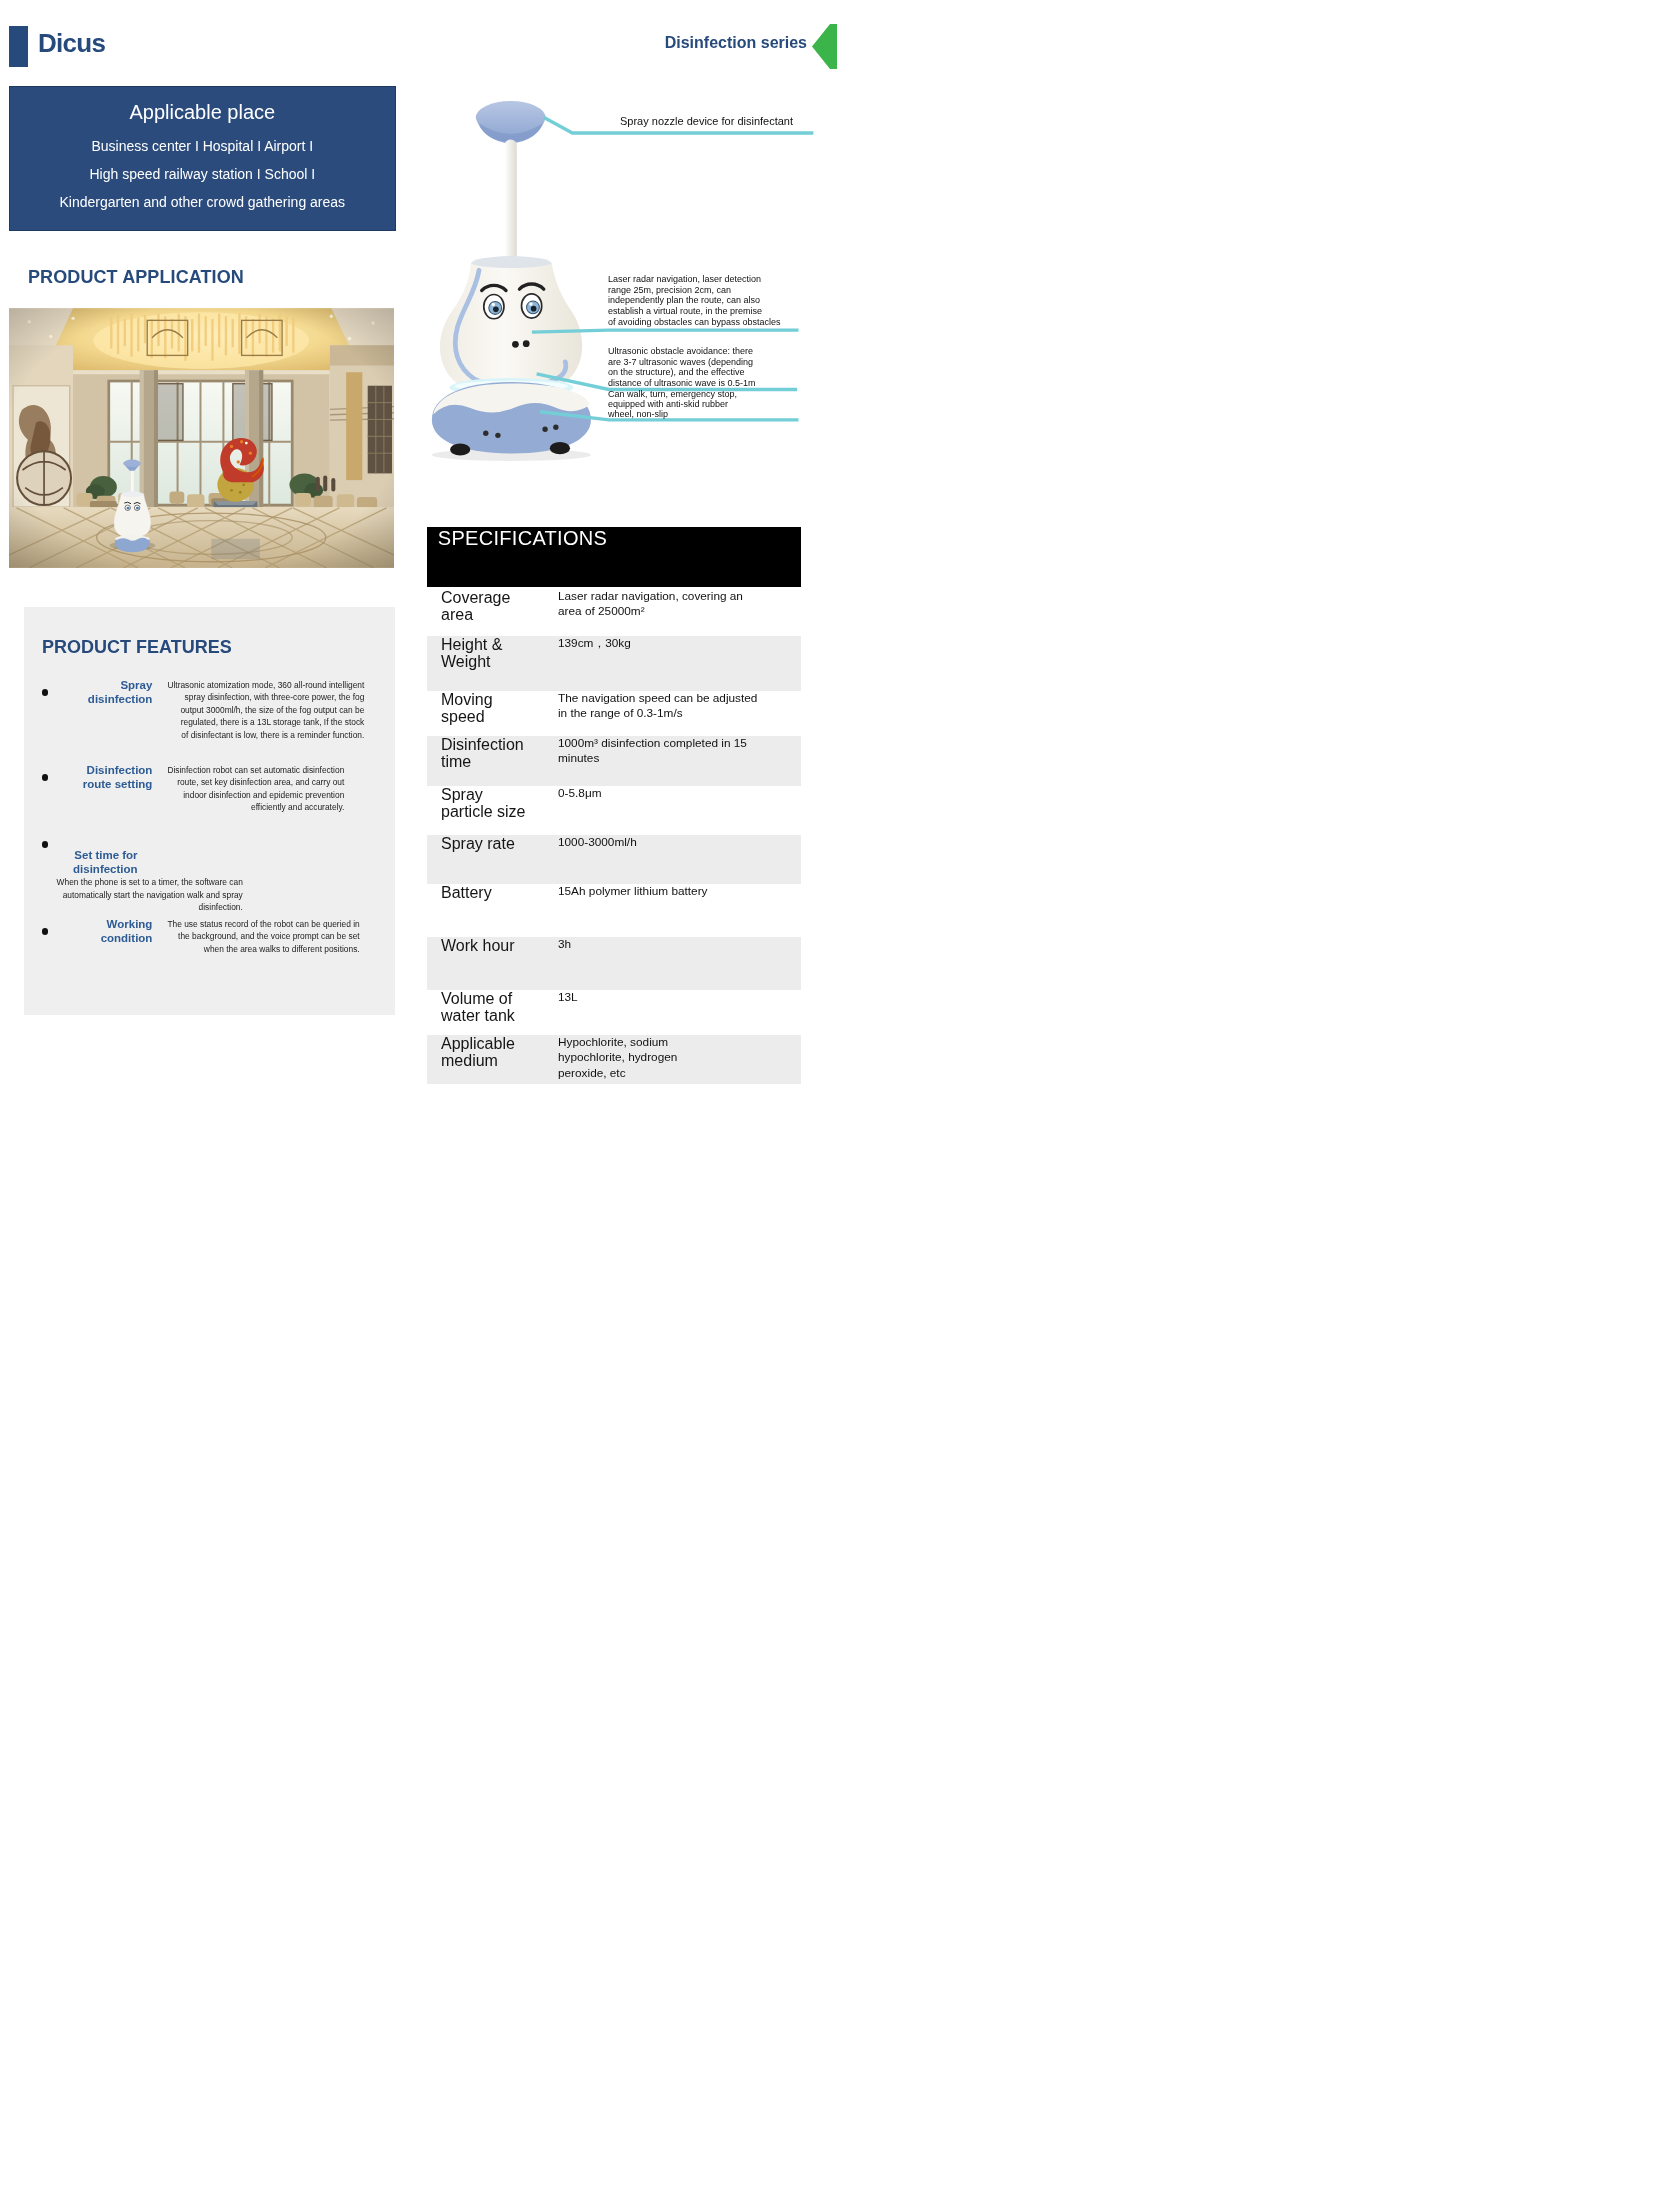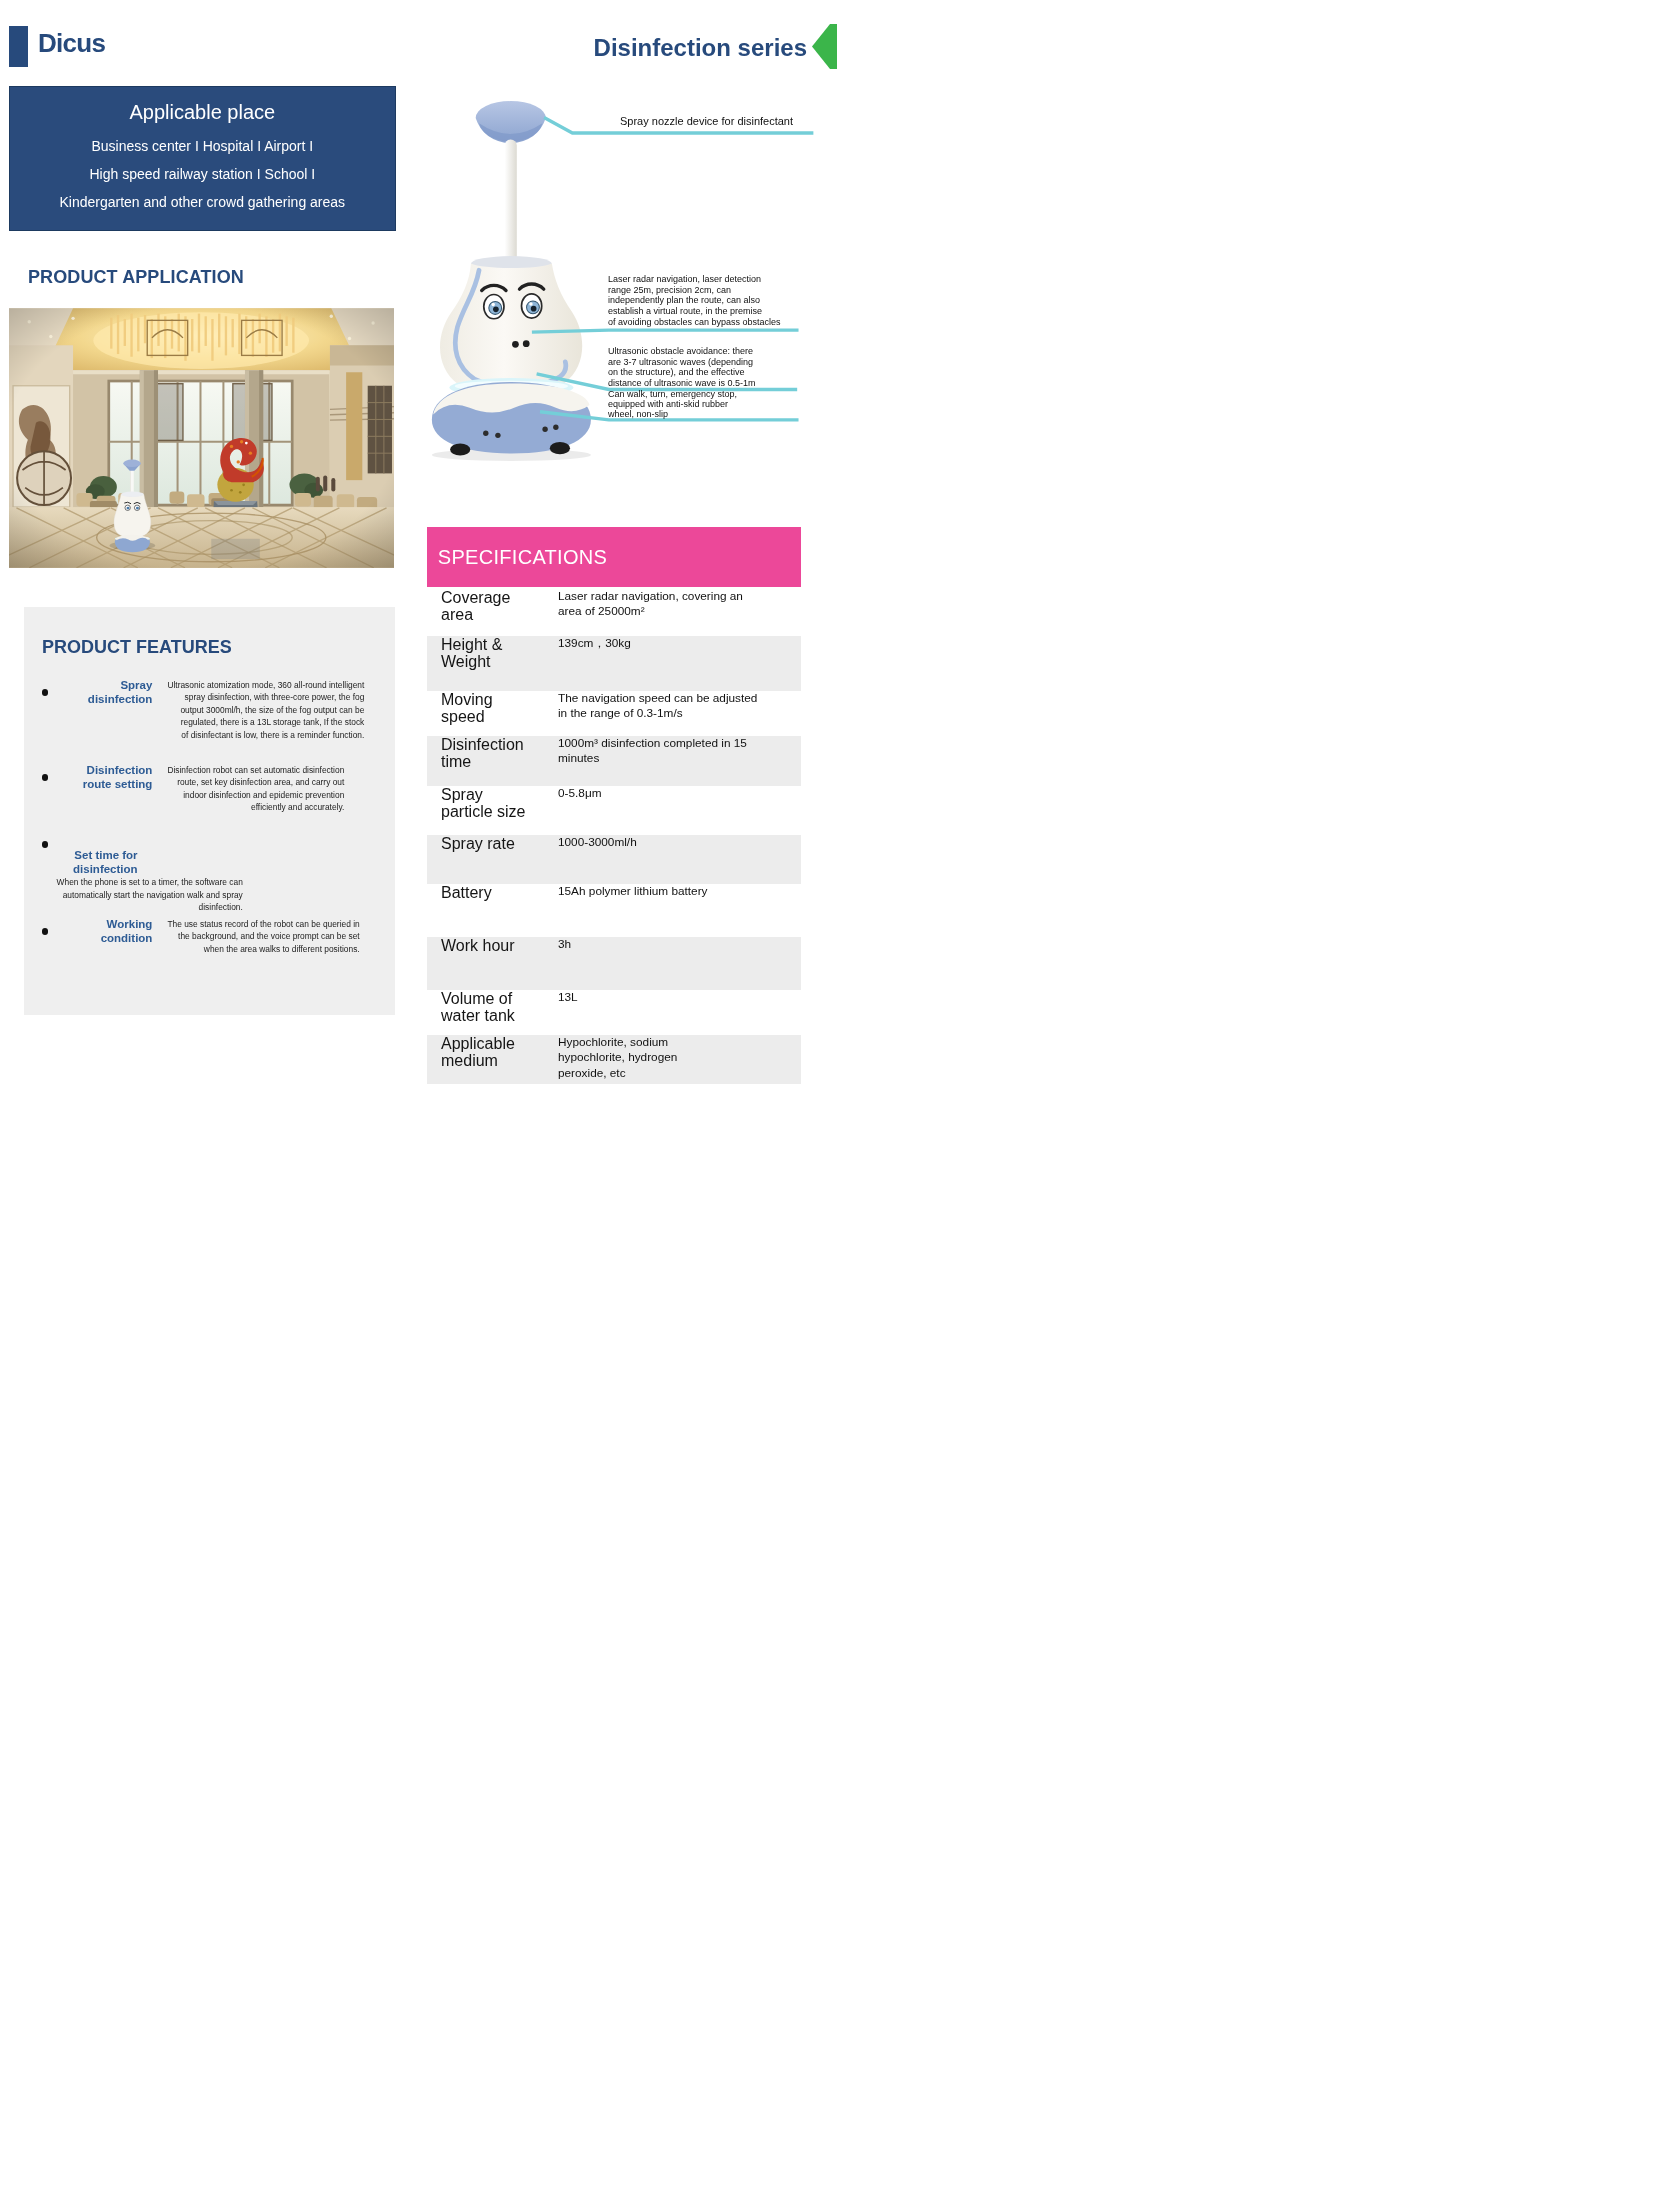--- a/index.html
+++ b/index.html
@@ -2,21 +2,21 @@
 <html style="font-size:10.8px"><head>
 <meta charset="utf-8">
 <style>
   html,body{margin:0;padding:0;background:#fff;}
   .page{position:relative;width:837px;height:1103px;background:#fff;overflow:hidden;
         font-family:"Liberation Sans",sans-serif;color:#1c1c1c;}
 
   
   .logo-square{position:absolute;left:8.8px;top:26px;width:19.6px;height:41px;background:#274a7c;}
   .brand{position:absolute;left:38px;top:28px;font-size:26px;font-weight:700;color:#274a7c;letter-spacing:-0.7px;}
-  .series{position:absolute;right:30px;top:34px;font-size:24px;font-weight:700;color:#274a7c;}
+  .series{position:absolute;right:30px;top:34px;font-size:16px;font-weight:700;color:#274a7c;}
   .series-arrow{position:absolute;left:812px;top:24px;width:25px;height:45px;background:#3bb54a;
         clip-path:polygon(0% 50%,72% 0%,100% 0%,100% 100%,72% 100%);}
 
   
   .place-box{position:absolute;left:8.8px;top:86px;width:385px;height:143px;background:#2a4b7c;
         border:0.7px solid #1d3a60;color:#fff;text-align:center;}
   .place-title{margin-top:14px;font-size:20px;font-weight:400;}
   .place-lines{margin-top:8px;font-size:14px;line-height:28px;font-weight:400;}
 
   
@@ -32,22 +32,22 @@
   .robot-wrap{position:absolute;left:413px;top:96px;width:186px;height:368px;}
   .pointers{position:absolute;left:0;top:0;width:837px;height:1103px;pointer-events:none;}
   .callout-a{position:absolute;left:620px;top:115px;font-size:11px;color:#111;}
   .callout-sm{position:absolute;left:608px;font-size:9px;line-height:10.7px;color:#111;}
   .callout-sm div{white-space:nowrap;}
   #co-laser{top:274px;}
   #co-ultra{top:346px;}
   #co-walk{top:389px;line-height:10px;}
 
   
-  .spec-bar{position:absolute;left:427px;top:527px;width:374px;height:60px;background:#ec4899;
-        display:flex;align-items:center;}
+  .spec-bar{position:absolute;left:427px;top:527px;width:374px;height:60px;background:#000000;
+        display:flex;align-items:flex-start;}
   .spec-bar-title{color:#fff;font-size:20px;font-weight:500;letter-spacing:0.3px;margin-left:10.8px;}
   .spec-table{position:absolute;left:427px;top:589px;width:374px;}
   .spec-row{display:flex;align-items:flex-start;}
   .spec-row:nth-child(even){background:#ececec;}
   .spec-label{width:95px;margin-left:14px;font-size:16px;line-height:1.08;color:#151515;}
   .spec-value{margin-left:22px;font-size:11.8px;line-height:1.3;color:#111;}
   .spec-value div{white-space:nowrap;}
 
   
   .features-box{position:absolute;left:24px;top:607px;width:371px;height:408px;background:#efefef;}

